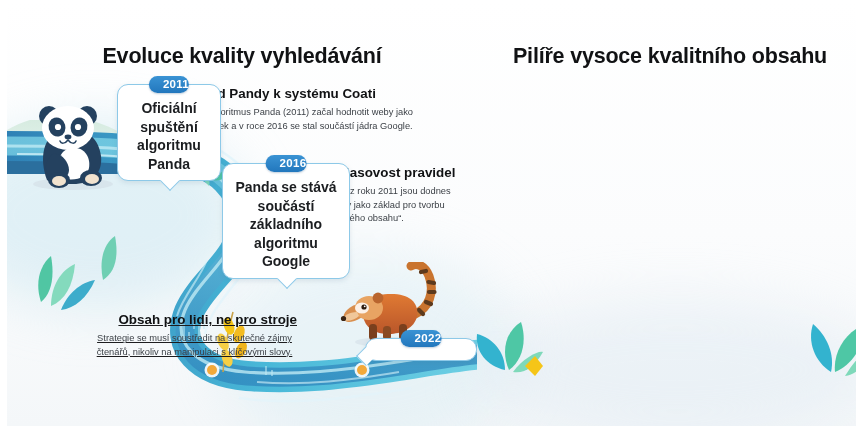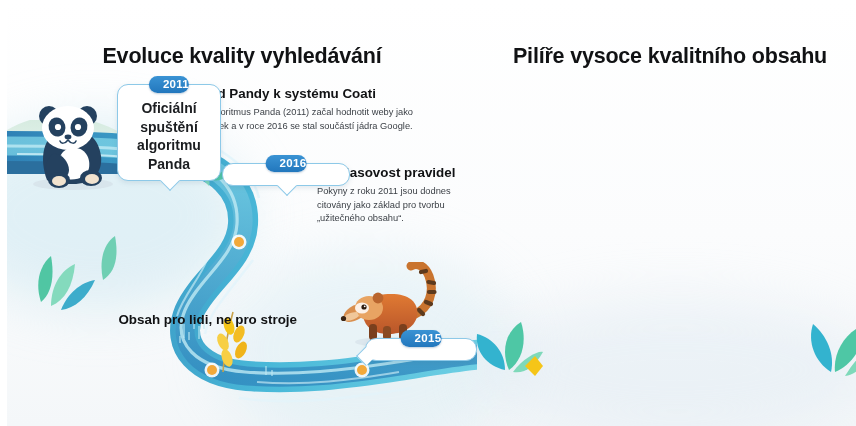--- a/index.html
+++ b/index.html
@@ -60,21 +60,21 @@
   #co1{left:110px;top:84px;width:104px;}
   #co2{left:215px;top:163px;width:128px;}
   #co3{left:358px;top:338px;width:112px;}
 
   
   .block{position:absolute;}
   .block h3{margin:0 0 4px 0;font-size:13.4px;font-weight:bold;color:#111214;line-height:1.22;}
   .block p{margin:0;font-size:9.3px;line-height:1.42;color:#3a3f45;}
   #blk1{left:200px;top:86px;width:215px;text-align:left;}
   #blk2{left:310px;top:165px;width:150px;text-align:left;}
-  #blk3{left:85px;top:312px;width:205px;text-align:right;}
+  #blk3{left:85px;top:312px;width:205px;text-align:right;text-decoration:underline;}
   #blk3 p{text-align:center;}
 
   .leafdec{position:absolute;pointer-events:none;}
 </style>
 </head>
 <body>
 
 <div class="canvas">
 
   <div class="wash a"></div>
@@ -249,33 +249,35 @@
     <div class="block" id="blk1">
       <h3>Od Pandy k systému Coati</h3>
       <p>Algoritmus Panda (2011) začal hodnotit weby jako celek a v roce 2016 se stal součástí jádra Google.</p>
     </div>
     <div class="block" id="blk2">
       <h3>Nadčasovost pravidel</h3>
       <p>Pokyny z roku 2011 jsou dodnes citovány jako základ pro tvorbu „užitečného obsahu“.</p>
     </div>
     <div class="block" id="blk3">
       <h3>Obsah pro lidi, ne pro stroje</h3>
+      <p>Strategie se musí soustředit na skutečné zájmy čtenářů, nikoliv na manipulaci s klíčovými slovy.</p>
     </div>
 
     <div class="callout" id="co1">
       <div class="year">2011</div>
       <div class="ctxt">Oficiální spuštění algoritmu Panda</div>
       <div class="tail down"></div>
     </div>
     <div class="callout" id="co2">
       <div class="year">2016</div>
+      <div class="ctxt">Panda se stává součástí základního algoritmu Google</div>
       <div class="tail down"></div>
     </div>
     <div class="callout" id="co3">
-      <div class="year">2015</div>
+      <div class="year">2022</div>
       <div class="tail left"></div>
     </div>
   </div>
 
   <div class="panel-right">
 
     <div class="ttl ttl-right">Pilíře vysoce kvalitního obsahu</div>
 
     <svg class="leafdec" style="left:-4px;top:296px;width:70px;height:80px;" viewBox="0 0 70 80">
       <path d="M32 74 C14 70 2 56 4 38 C20 42 32 56 32 74 Z" fill="#33b3cf"></path>

